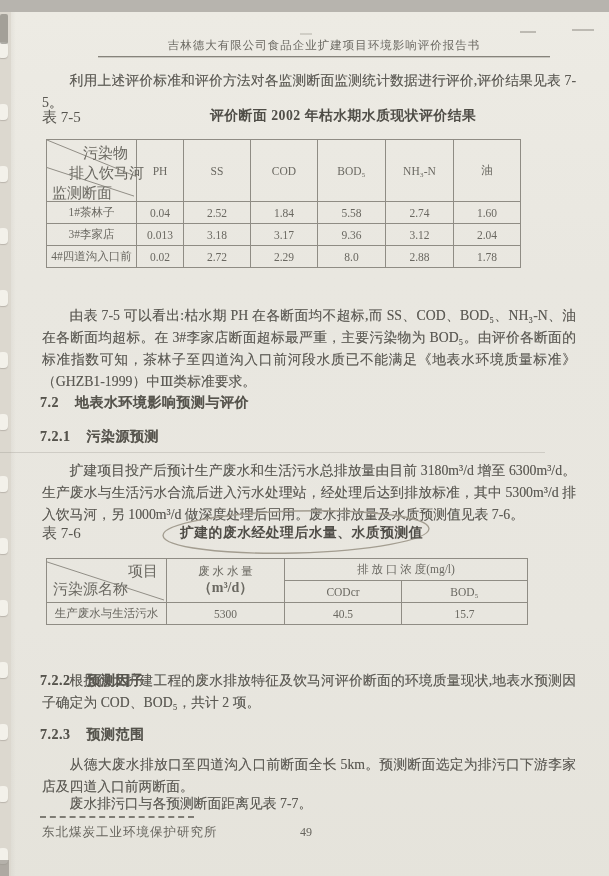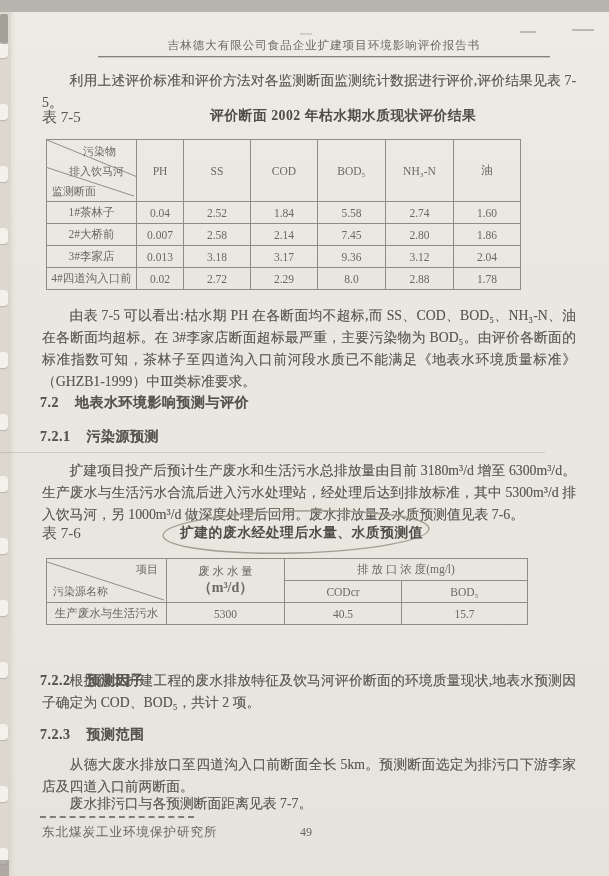--- a/index.html
+++ b/index.html
@@ -45,21 +45,21 @@
 
   table { border-collapse: collapse; table-layout: fixed;
     font-size: 11.5px; color: #6a6861; }
   td { border: 1px solid #8f8c84; text-align: center; vertical-align: middle;
     padding: 0; height: 22px; }
 
   .t75 { position: absolute; left: 46px; top: 127px; width: 474px; }
   .t75 td.corner { position: relative; height: 62px; }
   .t75 tr.head td { height: 62px; font-size: 11.5px; }
   .corner-svg { position: absolute; inset: 0; width: 100%; height: 100%; }
-  .corner-label { position: absolute; font-size: 11px; color: #6a6861; white-space: nowrap; }
+  .corner-label { position: absolute; font-size: 15px; color: #6a6861; white-space: nowrap; }
 
   .t76 { position: absolute; left: 46px; top: 546px; width: 481px; }
   .t76 td.corner76 { position: relative; height: 44px; }
   .t76 .flow-unit { display: block; font-size: 14px; font-weight: bold; }
 
   .oval-svg { position: absolute; left: 158px; top: 495px; width: 276px; height: 50px; }
 
   .heading { position: absolute; left: 40px; font-size: 14px; font-weight: 700;
     color: #55534c; letter-spacing: .5px; text-shadow: 0 0 .5px rgba(85,83,76,.5); }
   .heading .num { margin-right: 16px; font-weight: 600; }
@@ -139,29 +139,20 @@
     <tr>
       <td>1#茶林子</td>
       <td>0.04</td>
       <td>2.52</td>
       <td>1.84</td>
       <td>5.58</td>
       <td>2.74</td>
       <td>1.60</td>
     </tr>
     <tr>
-      <td>2#大桥前</td>
-      <td>0.007</td>
-      <td>2.58</td>
-      <td>2.14</td>
-      <td>7.45</td>
-      <td>2.80</td>
-      <td>1.86</td>
-    </tr>
-    <tr>
       <td>3#李家店</td>
       <td>0.013</td>
       <td>3.18</td>
       <td>3.17</td>
       <td>9.36</td>
       <td>3.12</td>
       <td>2.04</td>
     </tr>
     <tr>
       <td>4#四道沟入口前</td>

